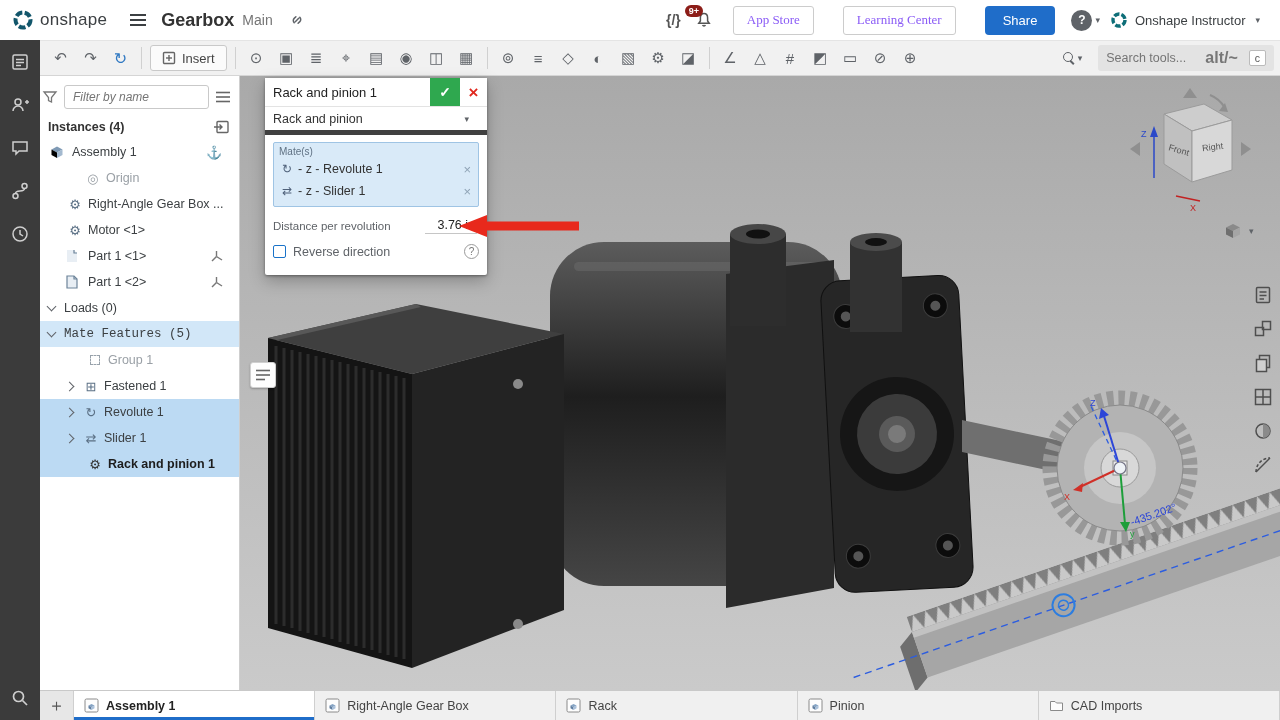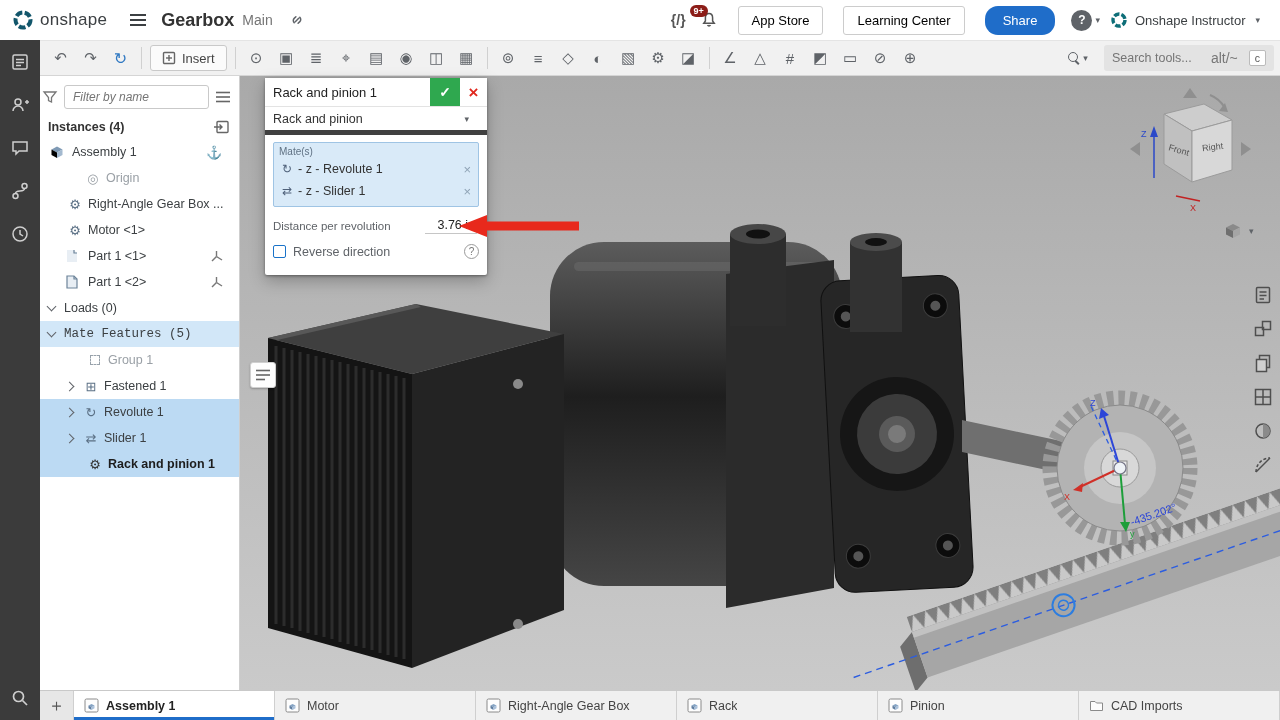--- a/index.html
+++ b/index.html
@@ -12,41 +12,41 @@
   .header { position:absolute; left:0; top:0; width:1280px; height:40px; background:#fff; display:flex; align-items:center; z-index:30; padding:0 10px; }
   .logo-mark { margin:0 6px 0 2px; }
   .logo-text { font-size:17px; color:#3c4043; letter-spacing:.3px; margin-right:22px; }
   .hamburger { margin-right:14px; cursor:pointer; }
   .doc-title { font-size:18px; font-weight:bold; color:#333; margin-right:8px; }
   .workspace { font-size:14px; color:#757575; margin-right:16px; }
   .h-spacer { flex:1; }
   .fs-ico { font-size:14px; font-weight:bold; color:#555; margin:0 14px; }
   .bell-wrap { position:relative; margin-right:20px; }
   .badge { position:absolute; left:-10px; top:-6px; background:#8c1d18; color:#fff; font-size:9px; border-radius:7px; padding:1px 4px; font-weight:bold; }
-  .hbtn { background:#fff; border:1px solid #ccc; border-radius:3px; height:29px; padding:0 13px; font-size:13px; color:#000000; margin-right:20px; font-family:Liberation Sans, sans-serif; }
-  .share-btn { background:#1f6dc9; border:none; border-radius:13px; height:29px; padding:0 18px; font-size:13px; color:#fff; margin-right:16px; font-family:inherit; }
+  .hbtn { background:#fff; border:1px solid #ccc; border-radius:3px; height:29px; padding:0 13px; font-size:13px; color:#8b5cf6; margin-right:29px; font-family:Liberation Serif, serif; }
+  .share-btn { background:#1f6dc9; border:none; border-radius:4px; height:29px; padding:0 18px; font-size:13px; color:#fff; margin-right:16px; font-family:inherit; }
   .help-circle { width:21px; height:21px; border-radius:50%; background:#5f6368; color:#fff; font-size:12px; font-weight:bold; display:flex; align-items:center; justify-content:center; }
   .caret { font-size:9px; color:#5f6368; margin:0 10px 0 3px; }
   .account { display:flex; align-items:center; gap:7px; font-size:13px; color:#3c4043; }
 
   
   .left-rail { position:absolute; left:0; top:40px; width:40px; height:680px; background:#3b3b3b; z-index:25; display:flex; flex-direction:column; align-items:center; padding-top:10px; gap:19px; }
   .rail-btn { width:24px; height:24px; display:flex; align-items:center; justify-content:center; }
   .rail-bottom { margin-top:auto; margin-bottom:10px; }
 
   
   .toolbar { position:absolute; left:40px; top:40px; width:1240px; height:36px; background:#f1f1f1; border-top:1px solid #e4e4e4; border-bottom:1px solid #d5d5d5; display:flex; align-items:center; padding:0 6px; gap:1px; z-index:20; }
   .tbtn { min-width:29px; height:28px; display:flex; align-items:center; justify-content:center; color:#5f6368; font-size:15px; border-radius:3px; cursor:pointer; }
   .tbtn.blue { color:#2f78c2; font-size:16px; }
   .tsep { width:1px; height:22px; background:#d0d0d0; margin:0 5px; flex:0 0 auto; }
   .insert-btn { display:flex; align-items:center; gap:6px; border:1px solid #c9c9c9; background:#fbfbfb; height:26px; padding:0 11px; border-radius:3px; font-size:13px; color:#444; margin:0 2px; }
   .search-cluster { margin-left:auto; display:flex; align-items:center; gap:6px; }
   .search-tools { display:flex; align-items:center; gap:11px; background:#e3e3e3; border-radius:3px; height:26px; padding:0 8px; }
   .search-tools input { border:none; background:transparent; width:88px; font-size:12.5px; color:#666; }
-  .shortcut-text { font-size:14px; color:#777; }
+  .shortcut-text { font-size:16px; color:#777;font-weight:bold; }
   .key-badge { background:#fff; border:1px solid #bbb; border-radius:2px; font-size:10.5px; padding:0 5px; color:#555; height:16px; line-height:15px; }
   .mag { width:12px; height:12px; position:relative; }
   .mag::before { content:""; position:absolute; left:0; top:0; width:8px; height:8px; border:1.6px solid currentColor; border-radius:50%; }
   .mag::after { content:""; position:absolute; left:8px; top:8px; width:5px; height:1.6px; background:currentColor; transform:rotate(45deg); transform-origin:0 0; }
 
   
   .panel { position:absolute; left:40px; top:76px; width:200px; height:614px; background:#fff; border-right:1px solid #cfcfcf; z-index:15; overflow:hidden; }
   .filter-row { display:flex; align-items:center; padding:9px 8px 6px 2px; gap:6px; }
   .filter-input { flex:1; min-width:0; border:1px solid #c9c9c9; border-radius:3px; height:24px; padding:0 8px; font-size:12px; font-style:italic; color:#888; }
   .panel-head { display:flex; align-items:center; padding:5px 10px 5px 8px; font-weight:bold; font-size:12.5px; color:#333; }
@@ -613,47 +613,38 @@
       </svg>
     <span class="tab-label">Assembly 1</span>
   </div>
   <div class="tab">
     <svg width="15" height="15">
         <rect x="1" y="1" width="13" height="13" rx="1.5" fill="#fdfdfd" stroke="#8a8a8a"></rect>
         <polygon points="4.5,7.6 7.5,5.9 10.5,7.6 7.5,9.3" fill="#86a4c4"></polygon>
         <polygon points="4.5,7.6 7.5,9.3 7.5,12 4.5,10.3" fill="#5e7da0"></polygon>
         <polygon points="10.5,7.6 7.5,9.3 7.5,12 10.5,10.3" fill="#a9c0da"></polygon>
       </svg>
-    <span class="tab-label">Motor</span>
+    <span class="tab-label">Right-Angle Gear Box</span>
   </div>
   <div class="tab">
     <svg width="15" height="15">
         <rect x="1" y="1" width="13" height="13" rx="1.5" fill="#fdfdfd" stroke="#8a8a8a"></rect>
         <polygon points="4.5,7.6 7.5,5.9 10.5,7.6 7.5,9.3" fill="#86a4c4"></polygon>
         <polygon points="4.5,7.6 7.5,9.3 7.5,12 4.5,10.3" fill="#5e7da0"></polygon>
         <polygon points="10.5,7.6 7.5,9.3 7.5,12 10.5,10.3" fill="#a9c0da"></polygon>
       </svg>
-    <span class="tab-label">Right-Angle Gear Box</span>
+    <span class="tab-label">Rack</span>
   </div>
   <div class="tab">
     <svg width="15" height="15">
         <rect x="1" y="1" width="13" height="13" rx="1.5" fill="#fdfdfd" stroke="#8a8a8a"></rect>
         <polygon points="4.5,7.6 7.5,5.9 10.5,7.6 7.5,9.3" fill="#86a4c4"></polygon>
         <polygon points="4.5,7.6 7.5,9.3 7.5,12 4.5,10.3" fill="#5e7da0"></polygon>
         <polygon points="10.5,7.6 7.5,9.3 7.5,12 10.5,10.3" fill="#a9c0da"></polygon>
       </svg>
-    <span class="tab-label">Rack</span>
-  </div>
-  <div class="tab">
-    <svg width="15" height="15">
-        <rect x="1" y="1" width="13" height="13" rx="1.5" fill="#fdfdfd" stroke="#8a8a8a"></rect>
-        <polygon points="4.5,7.6 7.5,5.9 10.5,7.6 7.5,9.3" fill="#86a4c4"></polygon>
-        <polygon points="4.5,7.6 7.5,9.3 7.5,12 4.5,10.3" fill="#5e7da0"></polygon>
-        <polygon points="10.5,7.6 7.5,9.3 7.5,12 10.5,10.3" fill="#a9c0da"></polygon>
-      </svg>
     <span class="tab-label">Pinion</span>
   </div>
   <div class="tab">
     <svg width="15" height="15">
         <path d="M1.5 3.5 H6 L7.5 5 H13.5 V12.5 H1.5 Z" fill="#fdfdfd" stroke="#8a8a8a"></path>
       </svg>
     <span class="tab-label">CAD Imports</span>
   </div>
 </div>
 

